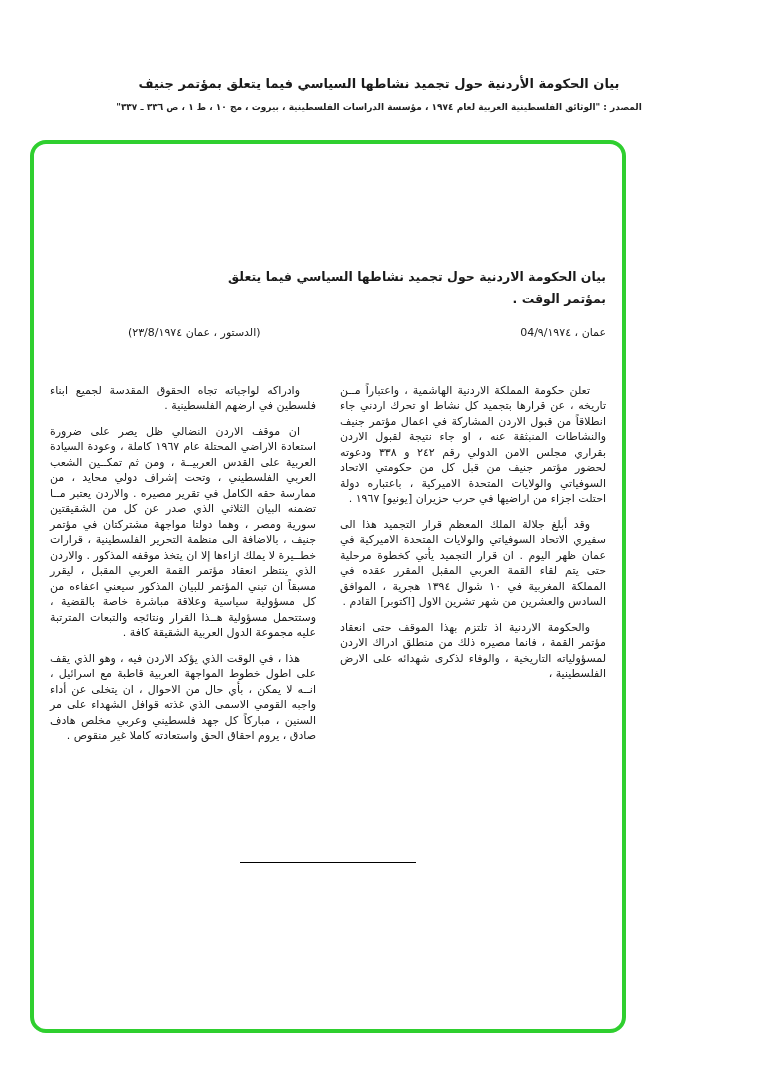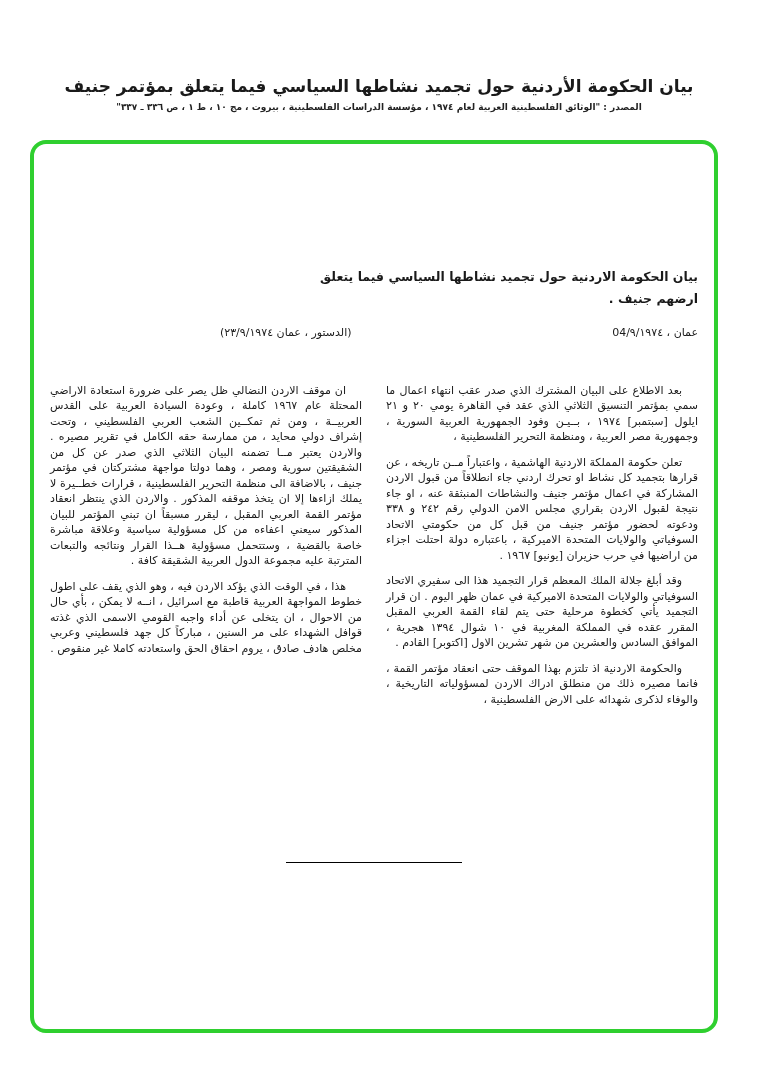--- a/index.html
+++ b/index.html
@@ -1,24 +1,24 @@
 <!DOCTYPE html>
 <html lang="ar"><head>
 <meta charset="utf-8">
 <style>
   html,body{margin:0;padding:0;background:#ffffff;}
   body{width:758px;height:1078px;font-family:"DejaVu Sans",sans-serif;color:#1a1a1a;}
   .page{position:relative;width:758px;height:1078px;background:#ffffff;overflow:hidden;}
 
   .top-title{position:absolute;top:76px;left:0;right:0;text-align:center;
-    direction:rtl;font-weight:bold;font-size:17px;letter-spacing:0;}
+    direction:rtl;font-weight:bold;font-size:13px;letter-spacing:0;}
   .source-line{position:absolute;top:102px;left:0;right:0;text-align:center;
     direction:rtl;font-weight:bold;font-size:9px;color:#222;}
 
-  .frame{position:absolute;left:30px;top:140px;width:688px;height:893px;
+  .frame{position:absolute;left:30px;top:140px;width:596px;height:893px;
     border:4px solid #0f172a;border-radius:16px;background:#ffffff;box-sizing:border-box;}
   .frame-inner{position:absolute;top:0;left:0;right:0;bottom:0;padding:0 16px;direction:rtl;}
 
   .doc-heading{margin-top:122px;width:478px;font-weight:bold;font-size:12.5px;
     line-height:1.75;text-align:right;direction:rtl;}
   .dateline{margin-top:16px;width:478px;display:flex;justify-content:space-between;
     direction:rtl;font-size:11px;}
 
   .columns{display:flex;direction:rtl;gap:24px;margin-top:44px;
     font-size:11px;line-height:15.5px;text-align:justify;}
@@ -34,36 +34,36 @@
 <div class="page">
 
   <div class="top-title">بيان الحكومة الأردنية حول تجميد نشاطها السياسي فيما يتعلق بمؤتمر جنيف</div>
   <div class="source-line">المصدر : "الوثائق الفلسطينية العربية لعام ١٩٧٤ ، مؤسسة الدراسات الفلسطينية ، بيروت ، مج ١٠ ، ط ١ ، ص ٣٣٦ ـ ٣٣٧"</div>
 
   <div class="frame" style="border-color: rgb(47, 207, 47);">
     <div class="frame-inner">
 
       <div class="doc-heading">
         <div>بيان الحكومة الاردنية حول تجميد نشاطها السياسي فيما يتعلق</div>
-        <div>ارضهم جنيف .</div>
+        <div>بمؤتمر الوقت .</div>
       </div>
 
       <div class="dateline">
         <span>عمان ، 04/٩/١٩٧٤</span>
-        <span>(الدستور ، عمان ٢٣/٩/١٩٧٤)</span>
+        <span>(الدستور ، عمان ٢٣/8/١٩٧٤)</span>
       </div>
 
       <div class="columns">
         <div class="col">
-          <p>بعد الاطلاع على البيان المشترك الذي صدر عقب انتهاء اعمال ما سمي بمؤتمر التنسيق الثلاثي الذي عقد في القاهرة يومي ٢٠ و ٢١ ايلول [سبتمبر] ١٩٧٤ ، بــيـن وفود الجمهورية العربية السورية ، وجمهورية مصر العربية ، ومنظمة التحرير الفلسطينية ،</p>
           <p>تعلن حكومة المملكة الاردنية الهاشمية ، واعتباراً مــن تاريخه ، عن قرارها بتجميد كل نشاط او تحرك اردني جاء انطلاقاً من قبول الاردن المشاركة في اعمال مؤتمر جنيف والنشاطات المنبثقة عنه ، او جاء نتيجة لقبول الاردن بقراري مجلس الامن الدولي رقم ٢٤٢ و ٣٣٨ ودعوته لحضور مؤتمر جنيف من قبل كل من حكومتي الاتحاد السوفياتي والولايات المتحدة الاميركية ، باعتباره دولة احتلت اجزاء من اراضيها في حرب حزيران [يونيو] ١٩٦٧ .</p>
           <p>وقد أبلغ جلالة الملك المعظم قرار التجميد هذا الى سفيري الاتحاد السوفياتي والولايات المتحدة الاميركية في عمان ظهر اليوم . ان قرار التجميد يأتي كخطوة مرحلية حتى يتم لقاء القمة العربي المقبل المقرر عقده في المملكة المغربية في ١٠ شوال ١٣٩٤ هجرية ، الموافق السادس والعشرين من شهر تشرين الاول [اكتوبر] القادم .</p>
           <p>والحكومة الاردنية اذ تلتزم بهذا الموقف حتى انعقاد مؤتمر القمة ، فانما مصيره ذلك من منطلق ادراك الاردن لمسؤولياته التاريخية ، والوفاء لذكرى شهدائه على الارض الفلسطينية ،</p>
         </div>
         <div class="col">
+          <p>وادراكه لواجباته تجاه الحقوق المقدسة لجميع ابناء فلسطين في ارضهم الفلسطينية .</p>
           <p>ان موقف الاردن النضالي ظل يصر على ضرورة استعادة الاراضي المحتلة عام ١٩٦٧ كاملة ، وعودة السيادة العربية على القدس العربيــة ، ومن ثم تمكــين الشعب العربي الفلسطيني ، وتحت إشراف دولي محايد ، من ممارسة حقه الكامل في تقرير مصيره . والاردن يعتبر مــا تضمنه البيان الثلاثي الذي صدر عن كل من الشقيقتين سورية ومصر ، وهما دولتا مواجهة مشتركتان في مؤتمر جنيف ، بالاضافة الى منظمة التحرير الفلسطينية ، قرارات خطــيرة لا يملك ازاءها إلا ان يتخذ موقفه المذكور . والاردن الذي ينتظر انعقاد مؤتمر القمة العربي المقبل ، ليقرر مسبقاً ان تبني المؤتمر للبيان المذكور سيعني اعفاءه من كل مسؤولية سياسية وعلاقة مباشرة خاصة بالقضية ، وستتحمل مسؤولية هــذا القرار ونتائجه والتبعات المترتبة عليه مجموعة الدول العربية الشقيقة كافة .</p>
           <p>هذا ، في الوقت الذي يؤكد الاردن فيه ، وهو الذي يقف على اطول خطوط المواجهة العربية قاطبة مع اسرائيل ، انــه لا يمكن ، بأي حال من الاحوال ، ان يتخلى عن أداء واجبه القومي الاسمى الذي غذته قوافل الشهداء على مر السنين ، مباركاً كل جهد فلسطيني وعربي مخلص هادف صادق ، يروم احقاق الحق واستعادته كاملا غير منقوص .</p>
         </div>
       </div>
 
       <div class="bottom-rule"></div>
 
     </div>
   </div>
 

